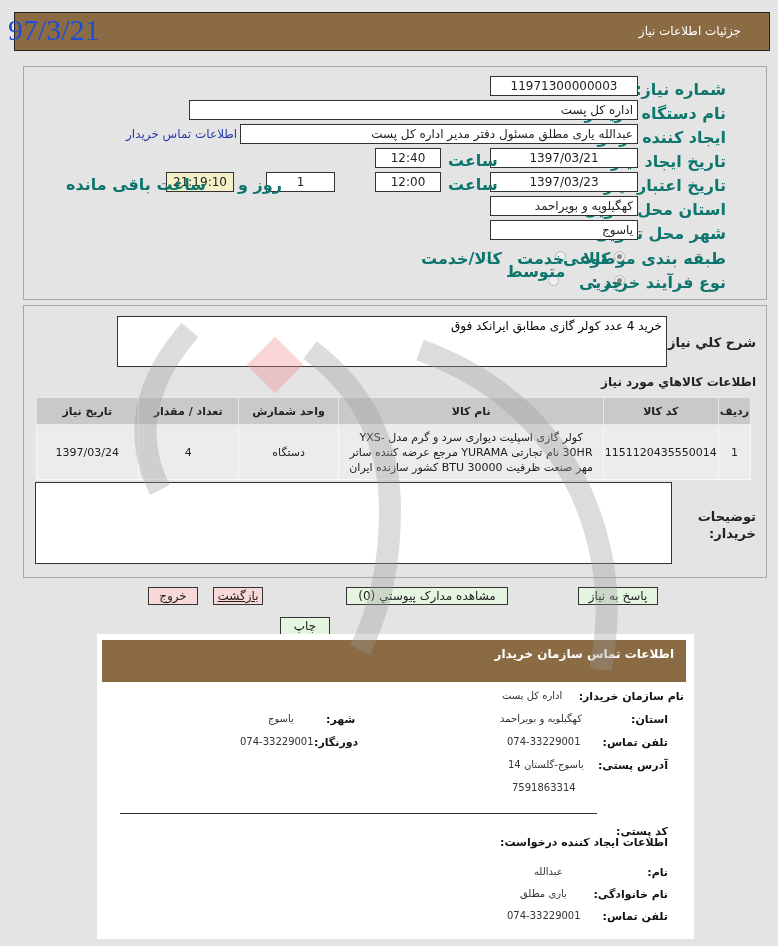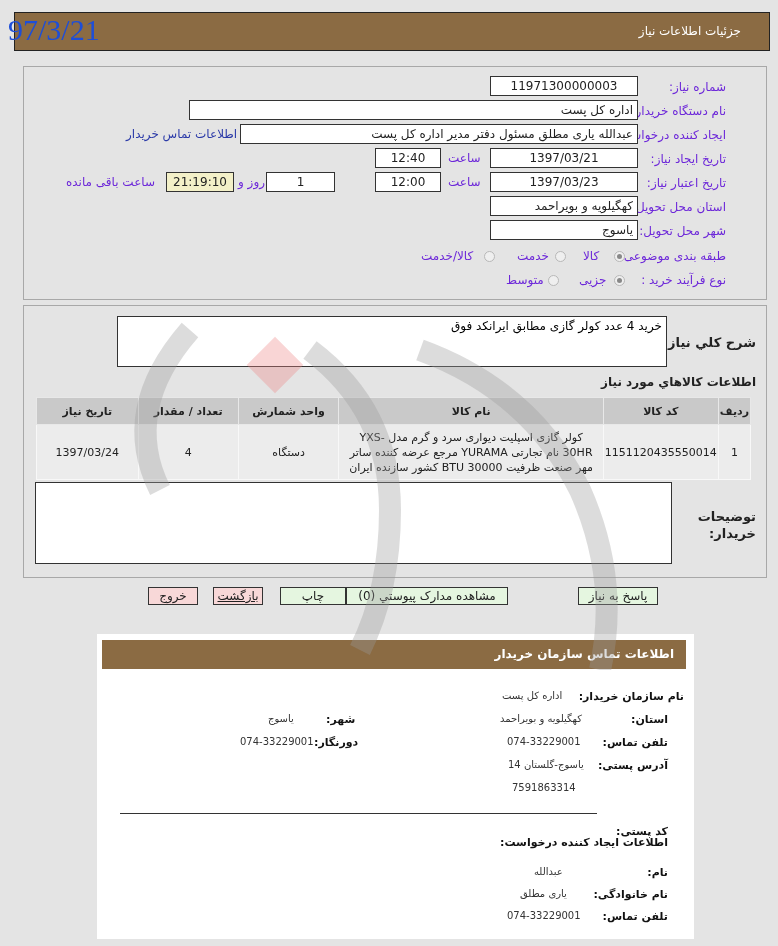--- a/index.html
+++ b/index.html
@@ -23,21 +23,21 @@
     font-family:"Liberation Serif", serif; font-size:30px; line-height:32px;
   }
   .panel {
     left:23px; top:66px; width:742px; height:232px;
     border:1px solid #a8a8a8; background:#e4e4e4;
   }
   .panel2 {
     left:23px; top:305px; width:742px; height:271px;
     border:1px solid #a8a8a8; background:#e4e4e4;
   }
-  .lbl { position:absolute; font-size:12px; color:#6d28d9; white-space:nowrap; direction:rtl; }
+  .lbl { position:absolute; font-size:16px; color:#0f766e; white-space:nowrap; direction:rtl;font-weight:bold; }
   .box {
     position:absolute; background:#ffffff; border:1px solid #333;
     height:20px; box-sizing:border-box; font-size:12px; line-height:18px;
     padding:0 4px; white-space:nowrap; overflow:hidden;
   }
   .box.center { text-align:center; }
   .box.rtl { direction:rtl; text-align:right; }
   .box.yellow { background:#f3f0c8; }
   .link { position:absolute; color:#2b3aa8; font-size:12px; direction:rtl; }
   .radio {
@@ -69,21 +69,21 @@
   .btn {
     position:absolute; height:18px; box-sizing:border-box; border:1px solid #333;
     font-size:12px; line-height:16px; text-align:center; direction:rtl;
   }
   .btn.green { background:#e5f6e0; }
   .btn.pink { background:#f8d8d8; }
   .card {
     left:97px; top:634px; width:597px; height:305px; background:#fff;
   }
   .card-head {
-    position:absolute; left:5px; top:6px; width:584px; height:29px;
+    position:absolute; left:5px; top:6px; width:584px; height:42px;
     background:#8b6b43;
   }
   .card-head span {
     position:absolute; right:12px; top:7px; color:#fff; font-weight:bold; font-size:12px;
   }
   .c-lbl { position:absolute; font-weight:bold; font-size:11px; direction:rtl; white-space:nowrap; color:#111; }
   .c-val { position:absolute; font-size:10px; direction:rtl; white-space:nowrap; color:#333; }
   .hr { position:absolute; left:120px; top:813px; width:477px; height:1px; background:#333; }
   .wm { position:absolute; pointer-events:none; }
 </style>
@@ -132,21 +132,21 @@
 <span class="lbl" style="left:583px;top:249px;">کالا</span>
 <span class="radio" style="left:555px;top:251px;"></span>
 <span class="lbl" style="left:517px;top:249px;">خدمت</span>
 <span class="radio" style="left:484px;top:251px;"></span>
 <span class="lbl" style="left:421px;top:249px;">کالا/خدمت</span>
 
 <span class="lbl" style="right:52px;top:273px;">نوع فرآیند خرید :</span>
 <span class="radio on" style="left:614px;top:275px;"></span>
 <span class="lbl" style="left:579px;top:273px;">جزیی</span>
 <span class="radio" style="left:548px;top:275px;"></span>
-<span class="lbl" style="left:506px;top:273px;">متوسط</span>
+<span class="lbl" style="left:506px;top:262px;">متوسط</span>
 
 <div class="abs panel2"></div>
 
 <span class="bold-lbl" style="right:22px;top:335px;font-size:13px;">شرح کلي نیاز:</span>
 <textarea class="ta" style="left: 117px; top: 316px; width: 550px; height: 51px;">خرید 4 عدد کولر گازی مطابق ایرانکد فوق</textarea>
 
 <span class="bold-lbl" style="right:22px;top:375px;font-size:12px;">اطلاعات کالاهاي مورد نیاز</span>
 
 <table class="items">
   <thead>
@@ -169,21 +169,21 @@
       <td>1397/03/24</td>
     </tr>
   </tbody>
 </table>
 
 <span class="bold-lbl" style="right:22px;top:508px;width:50px;white-space:normal;font-size:13px;line-height:17px;">توضیحات خریدار:</span>
 <textarea class="ta" style="left: 35px; top: 482px; width: 637px; height: 82px;"></textarea>
 
 <div class="btn green" style="left:542px;top:587px;width:80px;margin-left:36px;">پاسخ به نیاز</div>
 <div class="btn green" style="left:346px;top:587px;width:162px;">مشاهده مدارک پیوستي (0)</div>
-<div class="btn green" style="left:280px;top:587px;width:66px;">چاپ</div>
+<div class="btn green" style="left:280px;top:617px;width:50px;">چاپ</div>
 <div class="btn pink" style="left:213px;top:587px;width:50px;text-decoration:underline;">بازگشت</div>
 <div class="btn pink" style="left:148px;top:587px;width:50px;">خروج</div>
 
 <div class="abs card">
   <div class="card-head">
     <span>اطلاعات تماس سازمان خریدار</span>
   </div>
 </div>
 
 <span class="c-lbl" style="right:94px;top:690px;">نام سازمان خریدار:</span>

